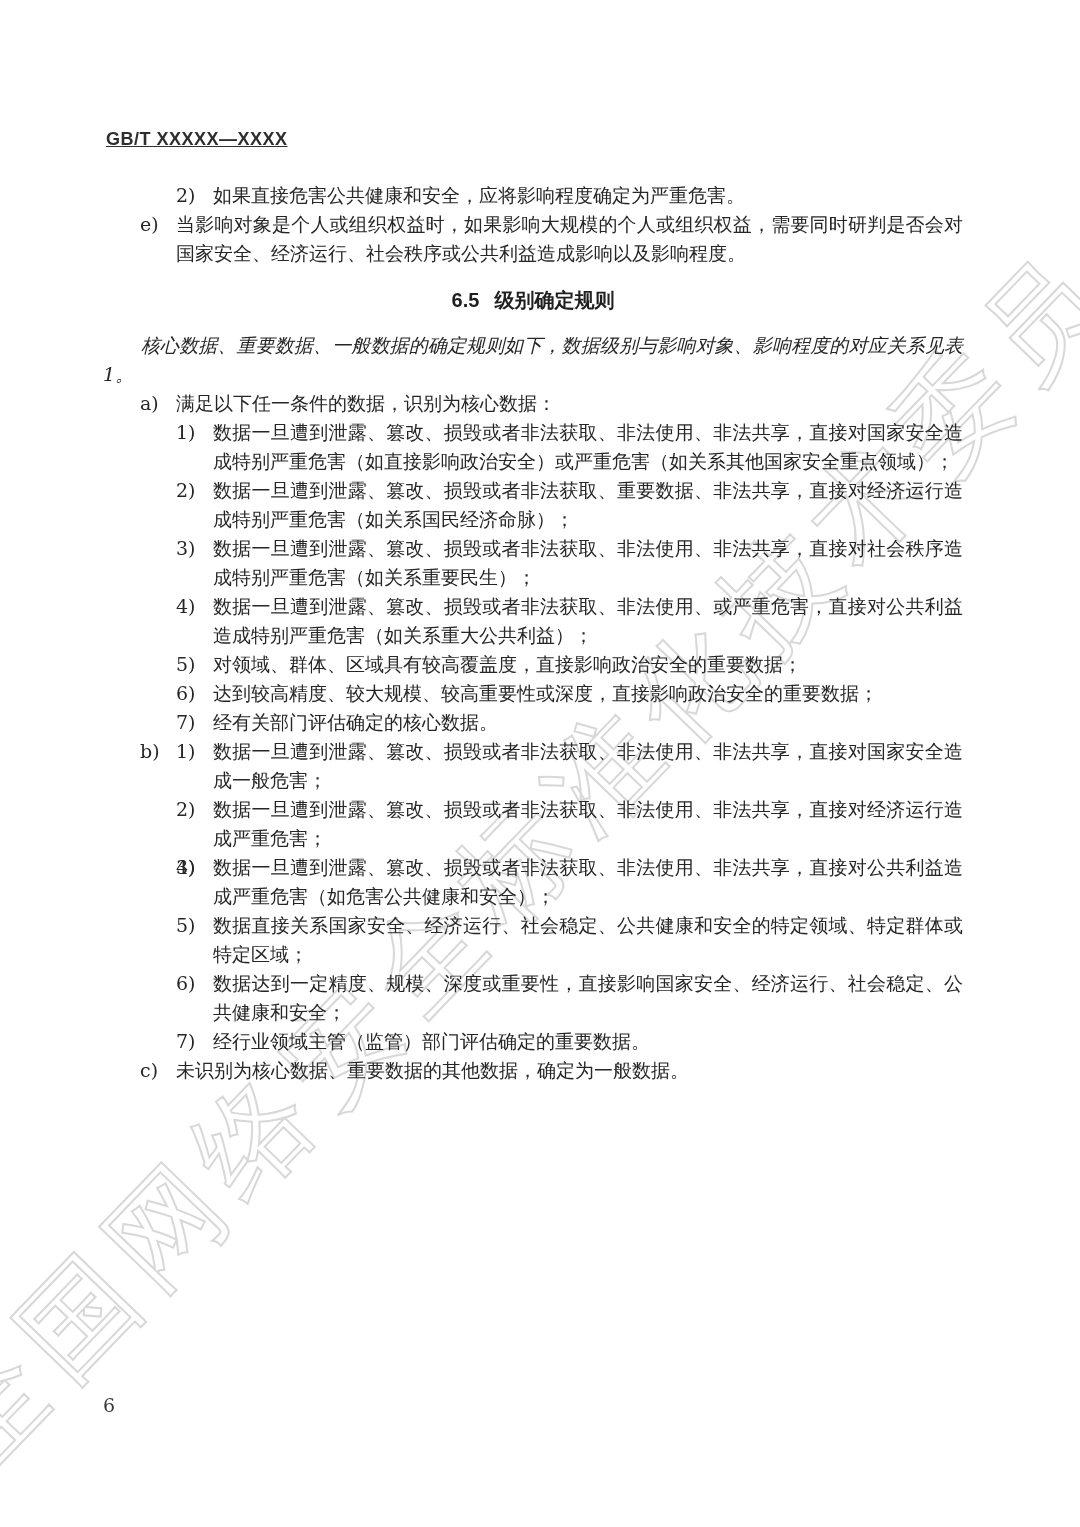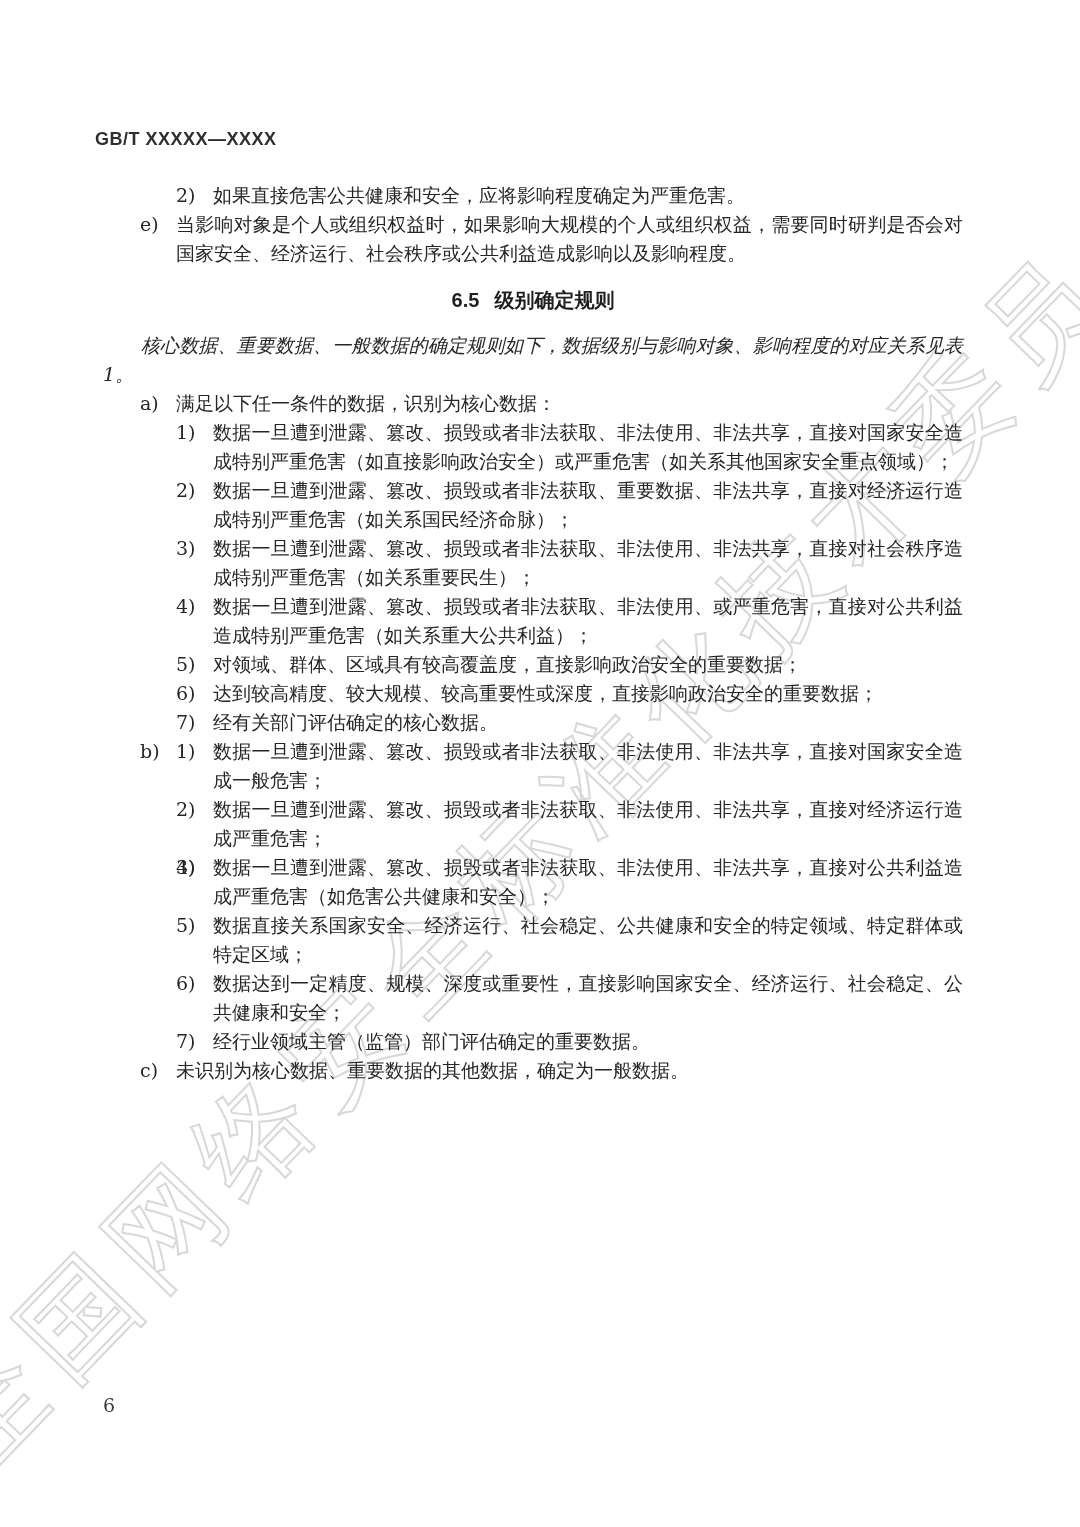--- a/index.html
+++ b/index.html
@@ -11,28 +11,29 @@
     position: relative;
     width: 1080px;
     height: 1527px;
     background: #ffffff;
     overflow: hidden;
     font-family: "DejaVu Serif", "Liberation Serif", serif;
     color: #262626;
   }
   .running-header {
     position: absolute;
-    left: 95px;
+    left: 106px;
     top: 129px;
     font-family: "Liberation Sans", "DejaVu Sans", sans-serif;
     font-weight: 700;
     font-size: 18px;
     letter-spacing: 0.5px;
     color: #2e2e2e;
     z-index: 2;
+    text-decoration: underline;
   }
   .watermark {
     position: absolute;
     left: 565px;
     top: 815px;
     transform: translate(-50%, -50%) rotate(-46deg);
     transform-origin: center center;
     white-space: nowrap;
     font-size: 112px;
     letter-spacing: 14px;

